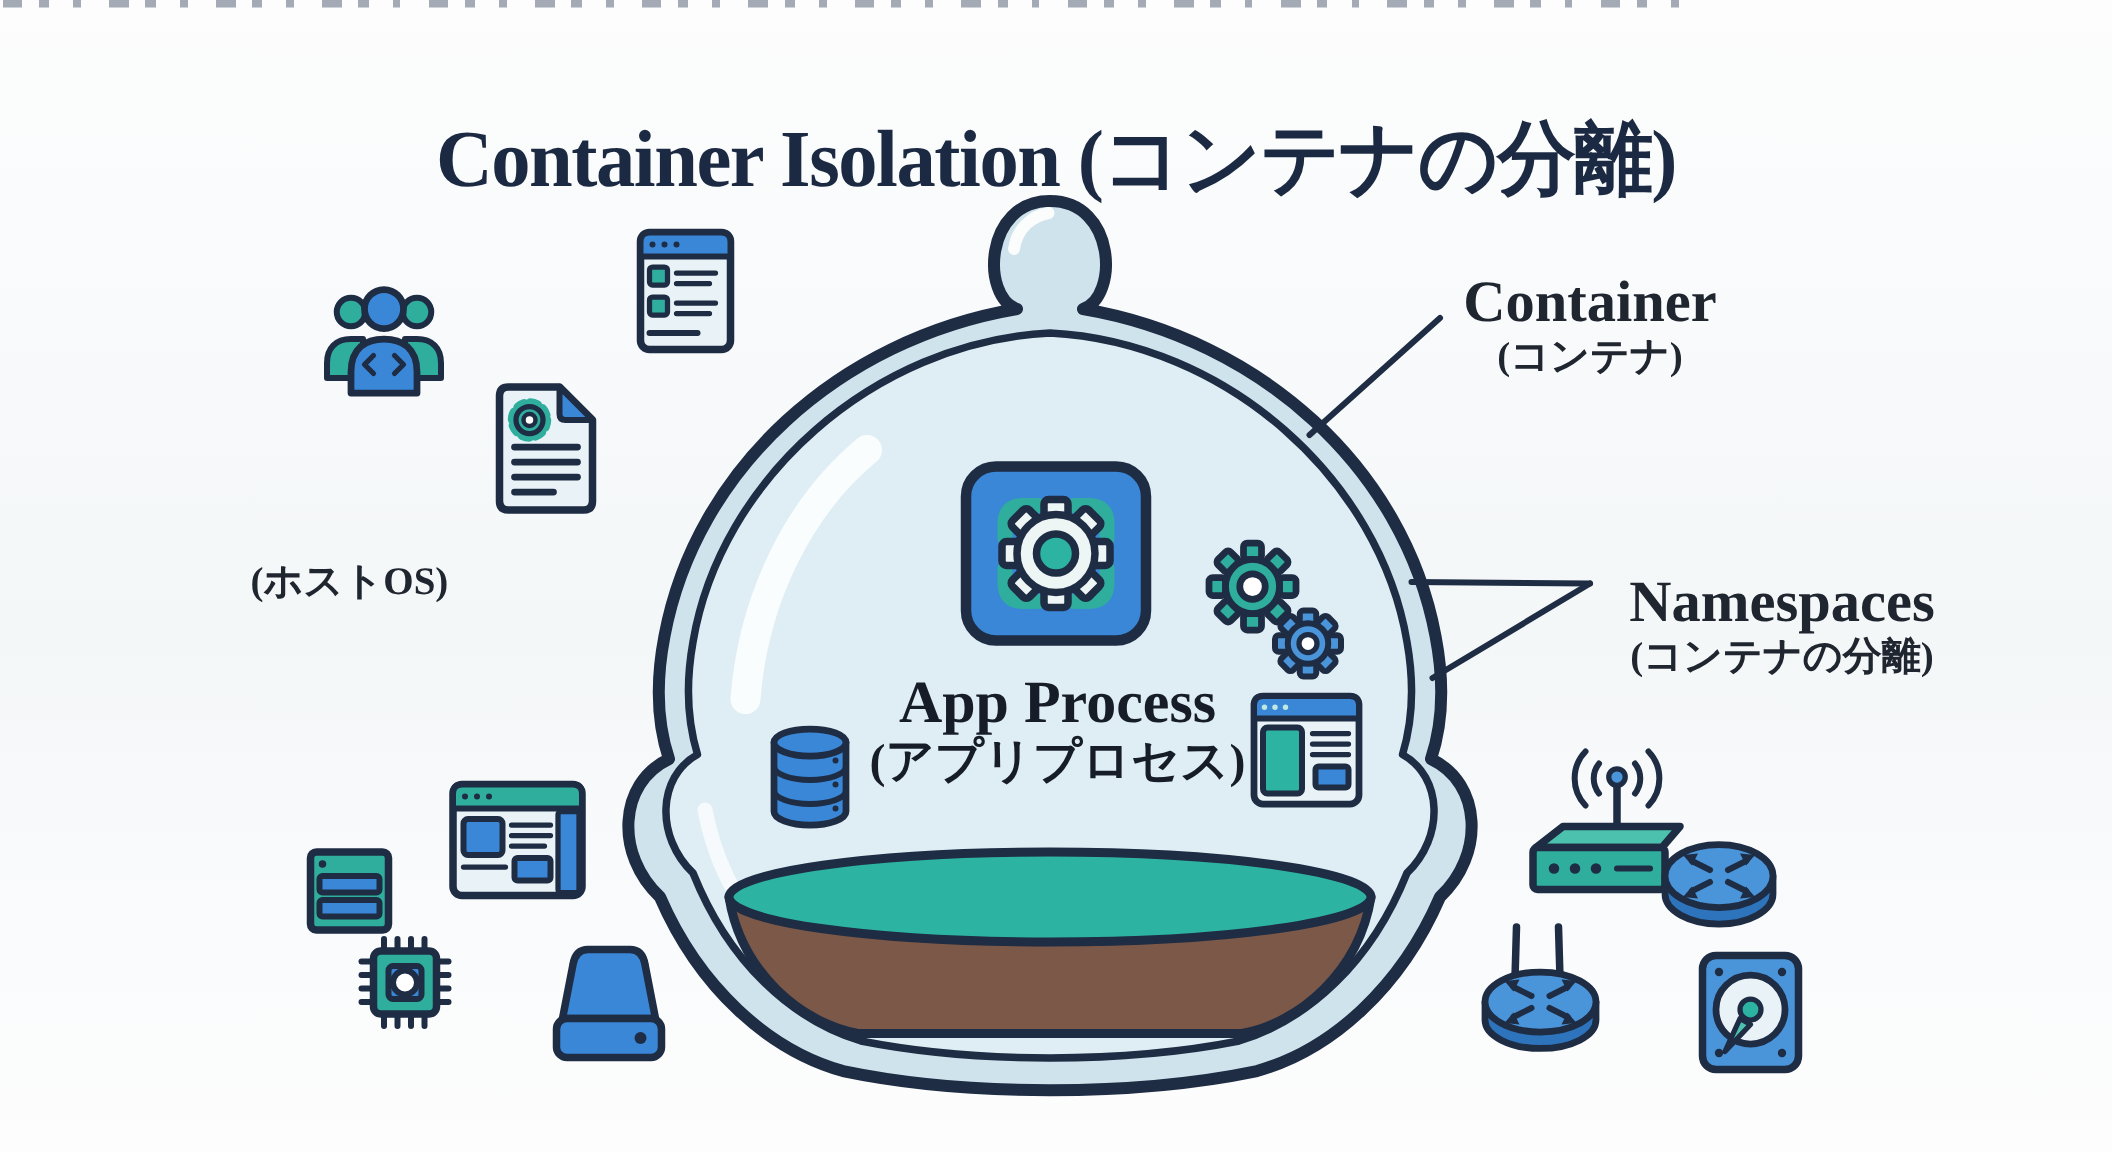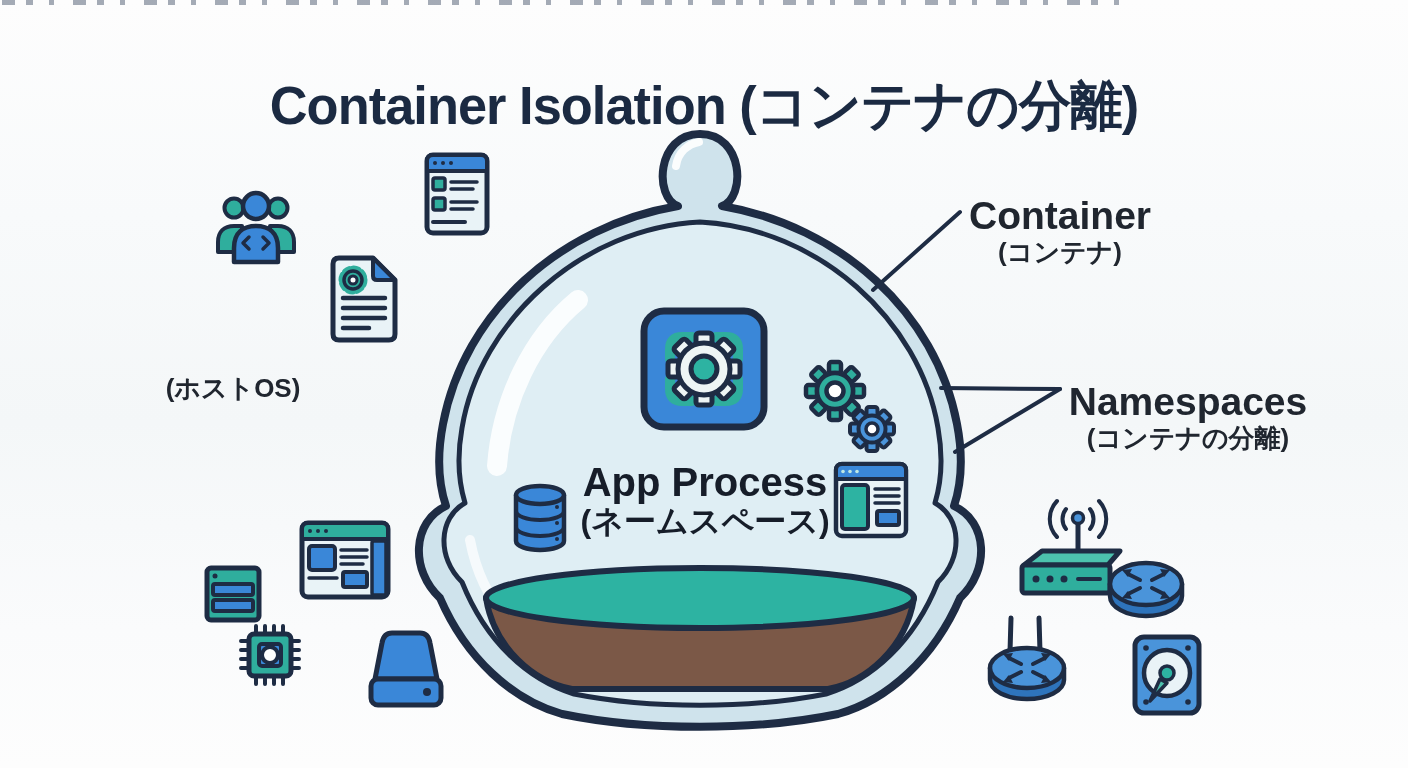--- a/index.html
+++ b/index.html
@@ -1,32 +1,32 @@
 <!DOCTYPE html>
 <html style="--navy: #1e2c44; --title-navy: #1b2a42; --text-dark: #20262f; --glass-wall: #cfe3ec; --glass-inner: #dfeef4; --teal: #2fae9d; --teal-bright: #2db3a2; --teal-light: #4cc2ae; --blue: #3a87d8; --blue-mid: #4a94da; --blue-dark: #2e74bc; --brown: #7b5847; --gear-white: #eef5f5; --ice: #e9f3f7; --paper: #fbfcfd;"><head>
 <meta charset="utf-8">
 <style>
   html,body{margin:0;padding:0;}
   body{font-family:"Liberation Sans", sans-serif; background:#fff;}
   .stage{position:relative;width:1408px;height:768px;overflow:hidden;
-    background:linear-gradient(180deg,#fdfdfd 0%,#f8fafb 28%,#f4f7f8 55%,#fafbfc 82%,#fdfdfd 100%);}
+    background:linear-gradient(180deg,#fdfdfd 0%,#f8fafb 28%,#f4f7f8 55%,#fafbfc 82%,#fdfdfd 100%);font-family:Liberation Serif, serif;}
   .artifact{position:absolute;top:0;left:2px;width:1130px;height:5px;opacity:.45;
     background:repeating-linear-gradient(90deg,#37465e 0 13px,transparent 13px 24px,#37465e 24px 31px,transparent 31px 47px,#37465e 47px 52px,transparent 52px 71px);}
   .title{position:absolute;top:34px;left:0;width:1408px;text-align:center;
     font-size:54px;font-weight:700;letter-spacing:-1px;color:var(--title-navy);
     transform:scaleX(.97);}
   .scene{position:absolute;top:0;left:0;}
   .lbl{position:absolute;text-align:center;font-weight:700;color:var(--text-dark);line-height:1.1;}
   .lbl .en{display:block;font-size:39px;}
   .lbl .ja{display:block;font-size:26px;}
   .lbl-host{left:83px;top:374px;width:300px;}
-  .lbl-container{left:950px;top:195px;width:220px;}
+  .lbl-container{left:950px;top:181px;width:220px;}
   .lbl-namespaces{left:1058px;top:368px;width:260px;margin-top:13px;}
   .lbl-app{left:553px;top:446px;width:304px;color:#161d29;}
-  .lbl-app .en{font-size:40px;margin-top:14px;}
+  .lbl-app .en{font-size:40px;}
   .lbl-app .ja{font-size:32px;}
   
   svg *{stroke-linejoin:round;stroke-linecap:round;}
   .f-none{fill:none}.f-white{fill:#fff}
   .f-navy{fill:var(--navy)}
   .f-wall{fill:var(--glass-wall)}
   .f-inner{fill:var(--glass-inner)}
   .f-blue{fill:var(--blue)}
   .f-bluemid{fill:var(--blue-mid)}
   .f-bluedark{fill:var(--blue-dark)}
@@ -292,16 +292,16 @@
     <span class="ja">(コンテナ)</span>
   </div>
 
   <div class="lbl lbl-namespaces">
     <span class="en">Namespaces</span>
     <span class="ja">(コンテナの分離)</span>
   </div>
 
   <div class="lbl lbl-app">
     <span class="en">App Process</span>
-    <span class="ja">(ネームスペース)</span>
+    <span class="ja">(アプリプロセス)</span>
   </div>
 
 </div>
 
 </body></html>

